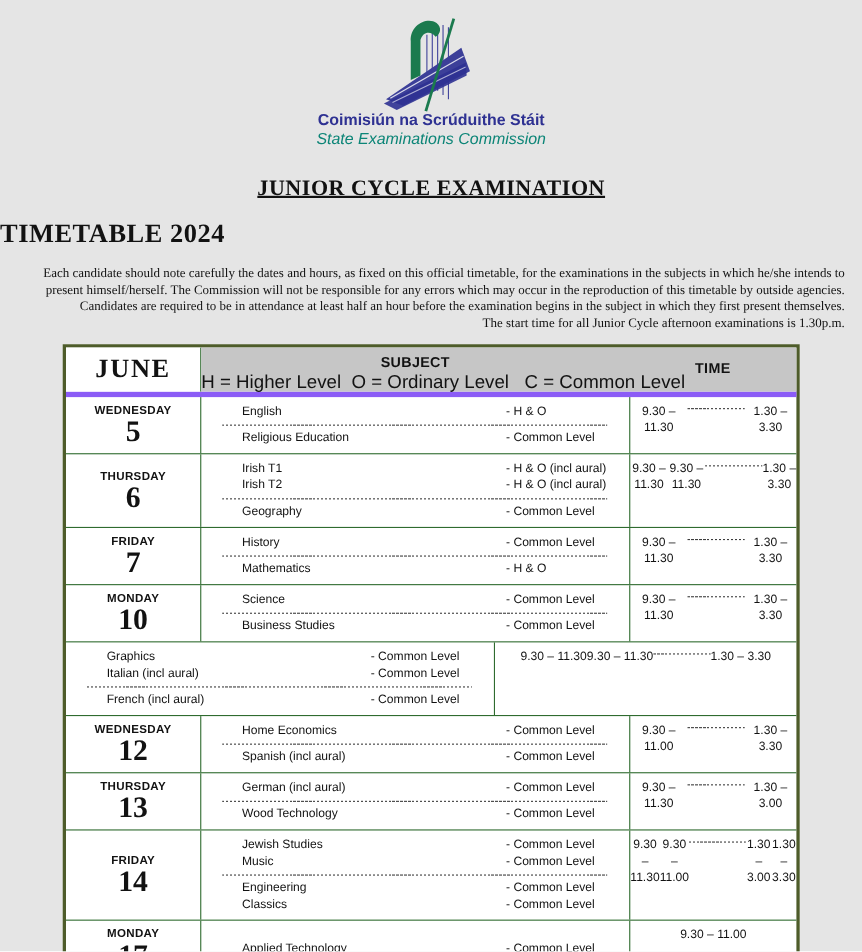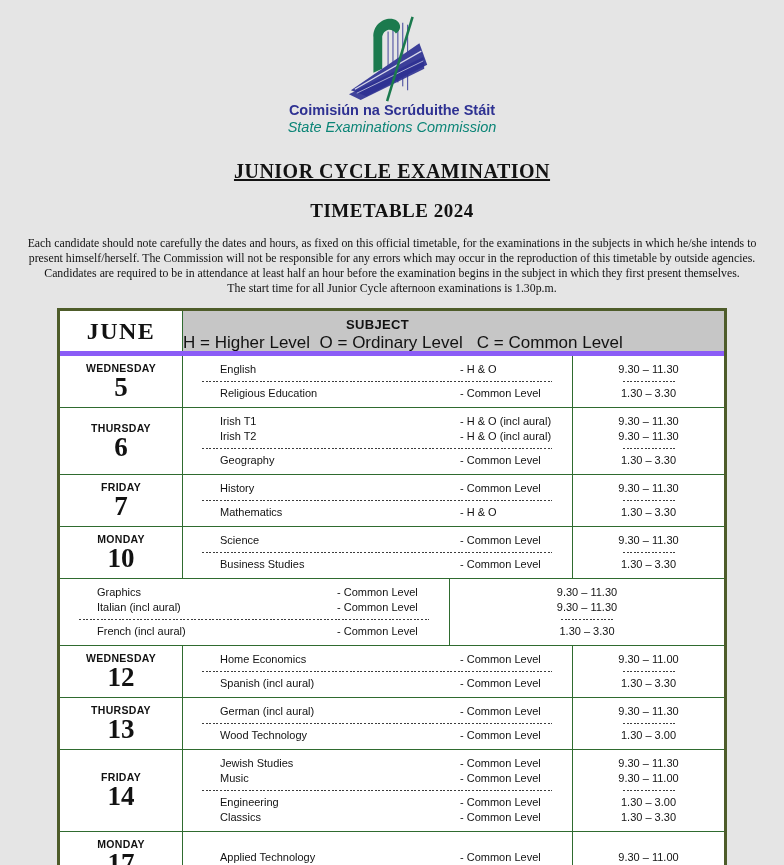--- a/index.html
+++ b/index.html
@@ -8,25 +8,25 @@
 
   
   .logo-block{padding-top:12px;text-align:center;}
   .harp{display:block;margin:0 auto;width:100px;height:90px;}
   .logo-irish{font-weight:bold;font-size:14.5px;color:#2e3192;line-height:17px;}
   .logo-english{font-style:italic;font-size:14.5px;color:#0c8577;line-height:17px;}
 
   
   .doc-title{margin:24px 0 0;text-align:center;font-family:"Liberation Serif",serif;
              font-weight:bold;font-size:20px;letter-spacing:.5px;text-decoration:underline;}
-  .doc-subtitle{margin:17px 0 0;text-align:center;font-family:"Liberation Serif",serif;
-                font-weight:bold;font-size:19px;letter-spacing:.5px;}
-
-  
-  .notice{width:752px;margin:14px auto 0;text-align:center;font-family:"Liberation Serif",serif;
+  .doc-subtitle{margin:17px 0 0;font-family:"Liberation Serif",serif;
+                font-weight:bold;font-size:24px;letter-spacing:.5px;}
+
+  
+  .notice{width:752px;margin:14px auto 0;text-align:right;font-family:"Liberation Serif",serif;
           font-size:11.8px;line-height:15px;}
   .notice2{margin-top:0;}
 
   
   .tt{width:664px;margin:12px auto 0;border:3px solid #4e5c2a;border-bottom-width:4px;background:#fff;}
   .thead{display:flex;height:40px;border-bottom:5px solid #8b5cf6;}
   .th-month{width:122px;border-right:1px solid #2f6b2f;display:flex;align-items:center;justify-content:center;
             font-family:"Liberation Serif",serif;font-weight:bold;font-size:24px;letter-spacing:1.5px;background:#fff;}
   .th-right{flex:1;background:#c6c6c6;display:flex;}
   .th-sub{width:389px;text-align:center;padding-top:6px;}
@@ -35,21 +35,21 @@
   .th-time{flex:1;text-align:center;padding-top:11px;font-weight:bold;font-size:13px;letter-spacing:.3px;}
 
   .trow{display:flex;min-height:50px;border-bottom:1px solid #2f6b2f;}
   .trow:last-child{border-bottom:none;}
   .c-date{width:122px;border-right:1px solid #2f6b2f;display:flex;flex-direction:column;
           align-items:center;justify-content:center;padding:3px 0;}
   .day{font-size:10.5px;font-weight:bold;letter-spacing:.3px;}
   .num{font-family:"Liberation Serif",serif;font-size:27px;font-weight:bold;line-height:27px;}
   .c-subj{width:389px;border-right:1px solid #2f6b2f;display:flex;flex-direction:column;
           justify-content:center;padding:6px 0;}
-  .c-time{flex:1;display:flex;flex-direction:column;justify-content:center;padding:6px 0;}
+  .c-time{flex:1;display:flex;flex-direction:row;justify-content:center;padding:6px 0;}
   .line{height:15px;line-height:15px;font-size:11px;position:relative;}
   .c-subj .line{padding-left:37px;}
   .slevel{position:absolute;left:277px;top:0;}
   .c-time .line{text-align:center;}
   .sep{height:9px;display:flex;align-items:center;}
   .c-subj .sep{padding-left:19px;}
   .c-time .sep{justify-content:center;}
   .dash{display:block;height:1.6px;
         background:repeating-linear-gradient(90deg,#3d3d3d 0 2px,transparent 2px 3.6px);}
   .dash-long{width:350px;}
@@ -87,20 +87,21 @@
   <p class="notice notice2">The start time for all Junior Cycle afternoon examinations is 1.30p.m.</p>
 
   <div class="tt">
     <div class="thead">
       <div class="th-month">JUNE</div>
       <div class="th-right">
         <div class="th-sub">
           <div class="h">SUBJECT</div>
           <div class="legend">H = Higher Level  O = Ordinary Level   C = Common Level</div>
         </div>
+        <div class="th-time">TIME</div>
       </div>
     </div>
     <div id="rows">
         <div class="trow">
           <div class="c-date">
             <div class="day">WEDNESDAY</div>
             <div class="num">5</div>
           </div>
           <div class="c-subj">
             <div class="line"><span class="sname">English</span><span class="slevel">- H &amp; O</span></div>

